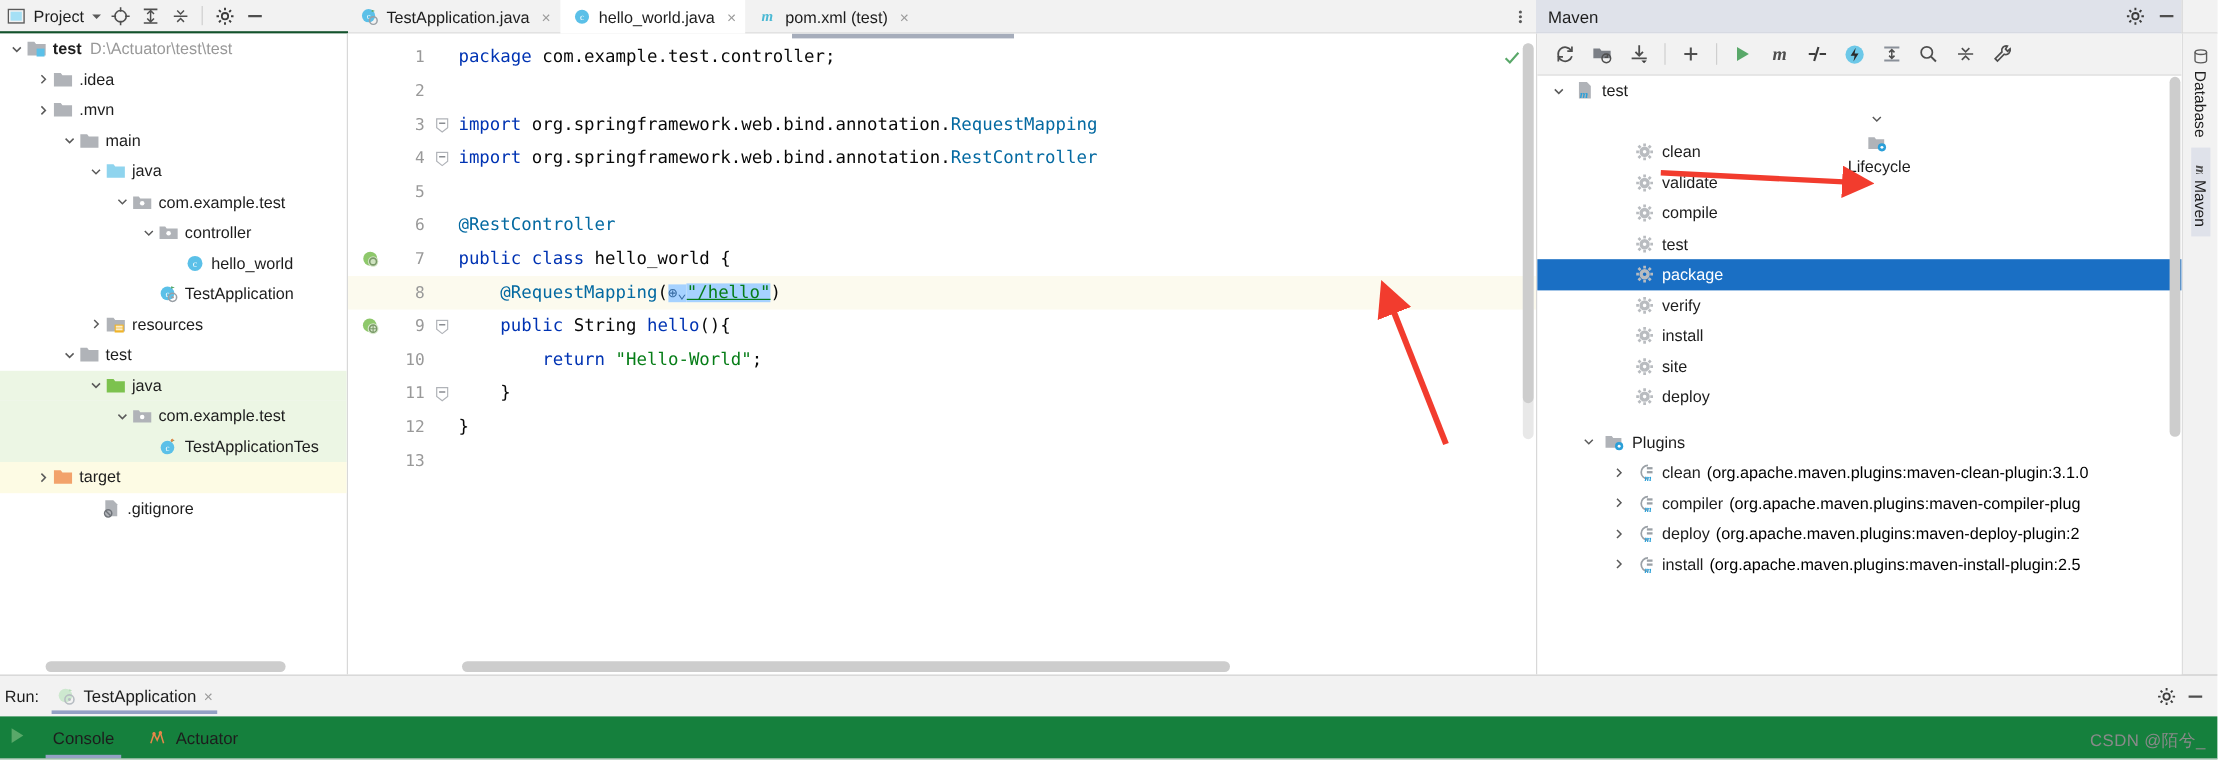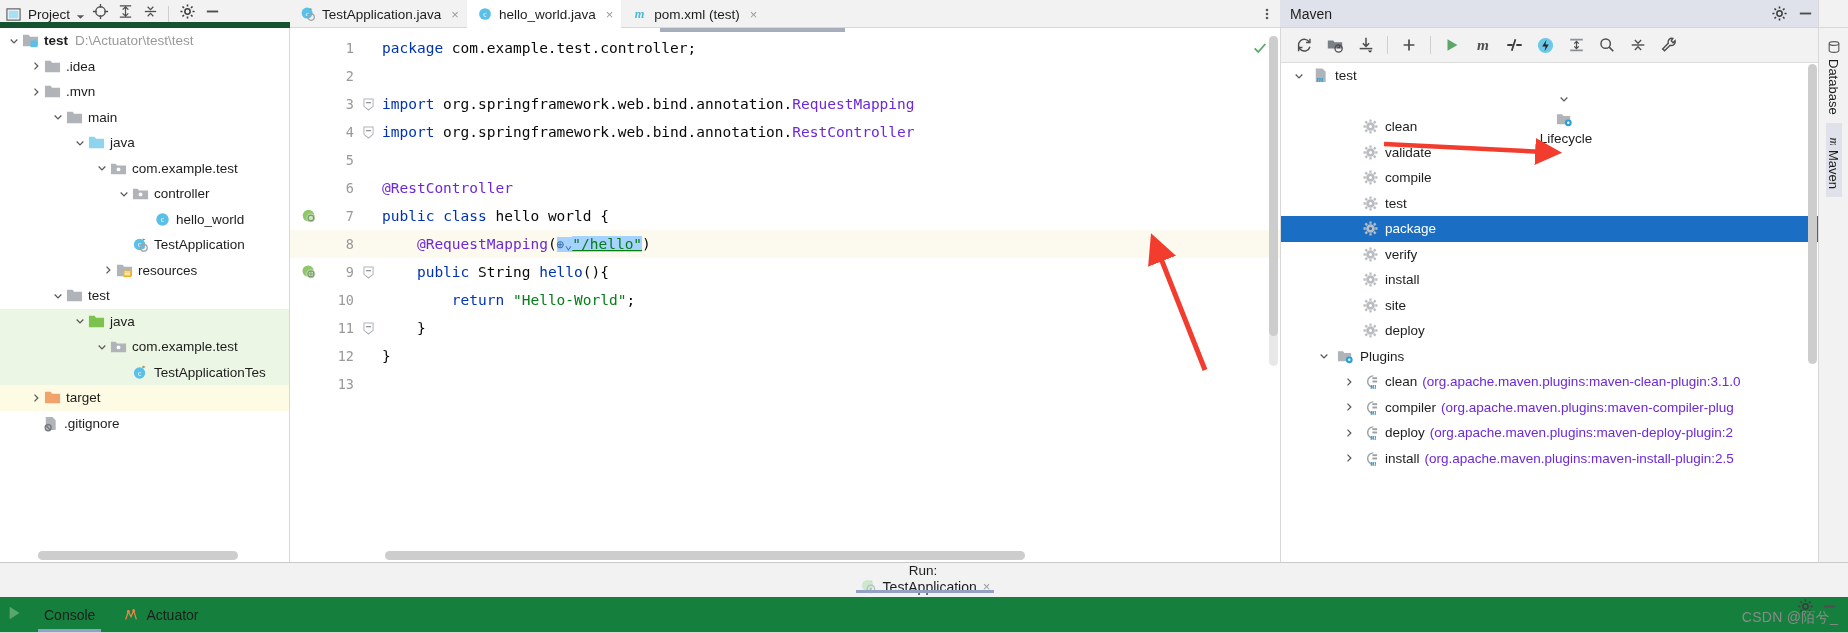--- a/index.html
+++ b/index.html
@@ -10,23 +10,23 @@
     color: #1d1d1d;
     background: #ffffff;
     overflow: hidden;
   }
   .app { position: relative; width: 1848px; height: 633px; display: flex; flex-direction: column; }
 
   
   .top-row { display: flex; height: 28px; flex: 0 0 28px; background: #f2f2f2; }
 
   .proj-header {
-    width: 290px; flex: 0 0 290px; display: flex; align-items: flex-end;
+    width: 290px; flex: 0 0 290px; display: flex; align-items: center;
     padding-left: 6px; gap: 3px; background: #f2f2f2;
-    border-bottom: 6px solid #14532d;
+    border-bottom: 2px solid #14532d;
   }
   .proj-header .ptitle { font-size: 13.5px; color: #1d1d1d; margin-left: 4px; margin-right: 2px; }
   .ic { display: inline-flex; align-items: center; justify-content: center; }
   .ic.btn { width: 22px; height: 22px; border-radius: 3px; cursor: default; }
   .divider-v { width: 1px; height: 16px; background: #cfcfcf; margin: 0 4px; }
 
   .tabs-strip {
     flex: 1 1 auto; display: flex; align-items: stretch;
     background: #f2f2f2; border-bottom: 1px solid #d8d8d8; position: relative;
   }
@@ -82,21 +82,21 @@
   .editor-scroll-top { position: absolute; top: 0; left: 370px; width: 185px; height: 4px; background: #a6adbb; }
   .code-area { position: absolute; left: 0; top: 6px; right: 0; bottom: 0; }
   .code-line { display: flex; height: 28px; align-items: center; font-family: "DejaVu Sans Mono", monospace; font-size: 14.5px; }
   .code-line.hl { background: #fcfaee; }
   .ln-pad { width: 8px; flex: 0 0 8px; }
   .ln-icon { width: 22px; flex: 0 0 22px; display: flex; align-items: center; justify-content: center; }
   .ln-num { width: 34px; flex: 0 0 34px; text-align: right; color: #999999; font-size: 13.5px; font-family: "DejaVu Sans Mono", monospace; }
   .ln-fold { width: 28px; flex: 0 0 28px; display: flex; align-items: center; justify-content: center; }
   .ln-code { white-space: pre; flex: 1 1 auto; overflow: hidden; }
   .kw { color: #0033b3; }
-  .ann { color: #6d28d9; }
+  .ann { color: #0369a1; }
   .str { color: #067d17; }
   .plain { color: #080808; }
   .uline { text-decoration: underline; }
   .sel { background: #a6d2ff; }
   .editor-checkmark { position: absolute; right: 12px; top: 12px; }
   .editor-hscroll { position: absolute; bottom: 2px; left: 95px; width: 640px; height: 9px; background: #cdcdcd; border-radius: 5px; }
   .editor-vscroll-bg { position: absolute; right: 2px; top: 8px; width: 9px; height: 330px; background: #e8e8e8; border-radius: 5px; }
   .editor-vscroll { position: absolute; right: 2px; top: 8px; width: 9px; height: 300px; background: #cdcdcd; border-radius: 5px; }
 
   
@@ -111,38 +111,38 @@
   .mtb { width: 30px; height: 28px; display: flex; align-items: center; justify-content: center; }
   .mtb-div { width: 1px; height: 18px; background: #cfcfcf; margin: 0 5px; }
   .mtree { position: relative; }
   .mrow {
     display: flex; align-items: center; height: 25.5px; white-space: nowrap;
     font-size: 13.5px; padding-right: 4px;
   }
   .mrow .arrow { width: 20px; flex: 0 0 20px; display: flex; align-items: center; justify-content: center; color: #5a5a5a; font-size: 10px; }
   .mrow .micon { width: 22px; flex: 0 0 22px; display: flex; align-items: center; justify-content: center; }
   .mrow .mlabel { margin-left: 4px; }
-  .mrow .msub { margin-left: 5px; color: #6d28d9; }
+  .mrow .msub { margin-left: 5px; color: #000000; }
   .mrow.selected { background: #1a6fc4; color: #ffffff; }
   .maven-vscroll { position: absolute; right: 1px; top: 36px; width: 9px; height: 300px; background: #cdcdcd; border-radius: 5px; }
 
   
   .right-rail {
     width: 30px; flex: 0 0 30px; background: #f2f2f2; border-left: 1px solid #d8d8d8;
     display: flex; flex-direction: column; align-items: center; padding-top: 4px;
   }
   .rail-item {
     writing-mode: vertical-rl; text-orientation: mixed; font-size: 13px;
     padding: 8px 0; display: flex; align-items: center; gap: 5px; color: #1d1d1d;
   }
   .rail-item.active { background: #dfe2ea; }
 
   
   .run-panel { flex: 0 0 auto; background: #f2f2f2; border-top: 1px solid #c9c9c9; }
-  .run-tabs-row { display: flex; align-items: center; height: 34px; padding-left: 2px; flex-direction: column; }
+  .run-tabs-row { display: flex; align-items: center; height: 34px; padding-left: 2px; }
   .run-label { font-size: 13.5px; padding: 0 6px 0 2px; }
   .run-tab {
     display: flex; align-items: center; gap: 6px; font-size: 14px;
     padding: 0 8px; height: 34px; position: relative;
   }
   .run-tab.active::after {
     content: ""; position: absolute; left: 4px; right: 4px; bottom: 2px; height: 3px; background: #93a1c4;
   }
   .run-tab .close { color: #9a9a9a; font-size: 13px; }
   .run-right { margin-left: auto; display: flex; align-items: center; gap: 2px; padding-right: 8px; }
@@ -393,21 +393,21 @@
               <svg width="17" height="17" viewBox="0 0 18 18">
                 <circle cx="8" cy="9" r="6" fill="#5bc0e8"></circle>
                 <text x="8" y="12" font-size="8" fill="#fff" text-anchor="middle" font-family="Liberation Serif">c</text>
                 <path d="M11.2 2.6l3.3 1.1-3.3 1.2z" fill="#59a869"></path>
                 <circle cx="12.5" cy="12.5" r="3.6" fill="none" stroke="#9aa0a6" stroke-width="1.4"></circle>
                 <circle cx="12.5" cy="12.5" r="1.1" fill="#9aa0a6"></circle>
               </svg>
             </span>
             <span class="tlabel">TestApplication</span>
           </div>
-          <div class="tree-row" style="padding-left: 72px; margin-left: 28px;">
+          <div class="tree-row" style="padding-left: 72px;">
             <span class="arrow">
               <svg width="10" height="10" viewBox="0 0 12 12">
                 <path d="M4.2 2l4 4-4 4" fill="none" stroke="#5a5a5a" stroke-width="1.5"></path>
               </svg>
             </span>
             <span class="ticon">
               <svg width="17" height="17" viewBox="0 0 18 18">
                 <path d="M1 3h6l1.5 2H17v10H1z" fill="#b0b3b8"></path>
                 <rect x="8" y="9" width="8" height="7" fill="#f0b429"></rect>
                 <path d="M9 10.5h6M9 12h6M9 13.5h6" stroke="#fff" stroke-width="0.9"></path>
@@ -473,21 +473,21 @@
                 <path d="M4.2 2l4 4-4 4" fill="none" stroke="#5a5a5a" stroke-width="1.5"></path>
               </svg>
             </span>
             <span class="ticon">
               <svg width="17" height="17" viewBox="0 0 18 18">
                 <path d="M1 3h6l1.5 2H17v10H1z" fill="#f2a26b"></path>
               </svg>
             </span>
             <span class="tlabel">target</span>
           </div>
-          <div class="tree-row" style="padding-left: 26px;">
+          <div class="tree-row" style="padding-left: 68px;">
             <span class="arrow"></span>
             <span class="ticon">
               <svg width="17" height="17" viewBox="0 0 18 18">
                 <path d="M4 2h7l3.5 3.5V16H4z" fill="#b0b3b8"></path>
                 <circle cx="6.5" cy="13.5" r="3.2" fill="none" stroke="#6f7379" stroke-width="1.3"></circle>
                 <path d="M4.3 11.3l4.4 4.4" stroke="#6f7379" stroke-width="1.3"></path>
               </svg>
             </span>
             <span class="tlabel">.gitignore</span>
           </div>
@@ -822,21 +822,21 @@
           <div class="mrow" style="padding-left: 58px;">
             <span class="arrow"></span>
             <span class="micon">
               <svg width="17" height="17" viewBox="0 0 18 18">
                 <circle cx="9" cy="9" r="3.1" fill="none" stroke="#b9bcc0" stroke-width="3"></circle>
                 <path d="M9 1.6v2.4M9 14v2.4M1.6 9h2.4M14 9h2.4M3.6 3.6l1.8 1.8M12.6 12.6l1.8 1.8M14.4 3.6l-1.8 1.8M5.4 12.6l-1.8 1.8" stroke="#b9bcc0" stroke-width="2.4"></path>
               </svg>
             </span>
             <span class="mlabel">deploy</span>
           </div>
-          <div class="mrow" style="padding-left: 33px;">
+          <div class="mrow" style="padding-left: 33px; margin-top: 12px;">
             <span class="arrow">
               <svg width="10" height="10" viewBox="0 0 12 12">
                 <path d="M2 4.2l4 4 4-4" fill="none" stroke="#5a5a5a" stroke-width="1.5"></path>
               </svg>
             </span>
             <span class="micon">
               <svg width="17" height="17" viewBox="0 0 18 18">
                 <path d="M1 3.5h5.5l1.3 1.8H15V14H1z" fill="#b0b3b8"></path>
                 <circle cx="13" cy="12.5" r="3.6" fill="#2a9fd8"></circle>
                 <circle cx="13" cy="12.5" r="1.3" fill="#fff"></circle>

